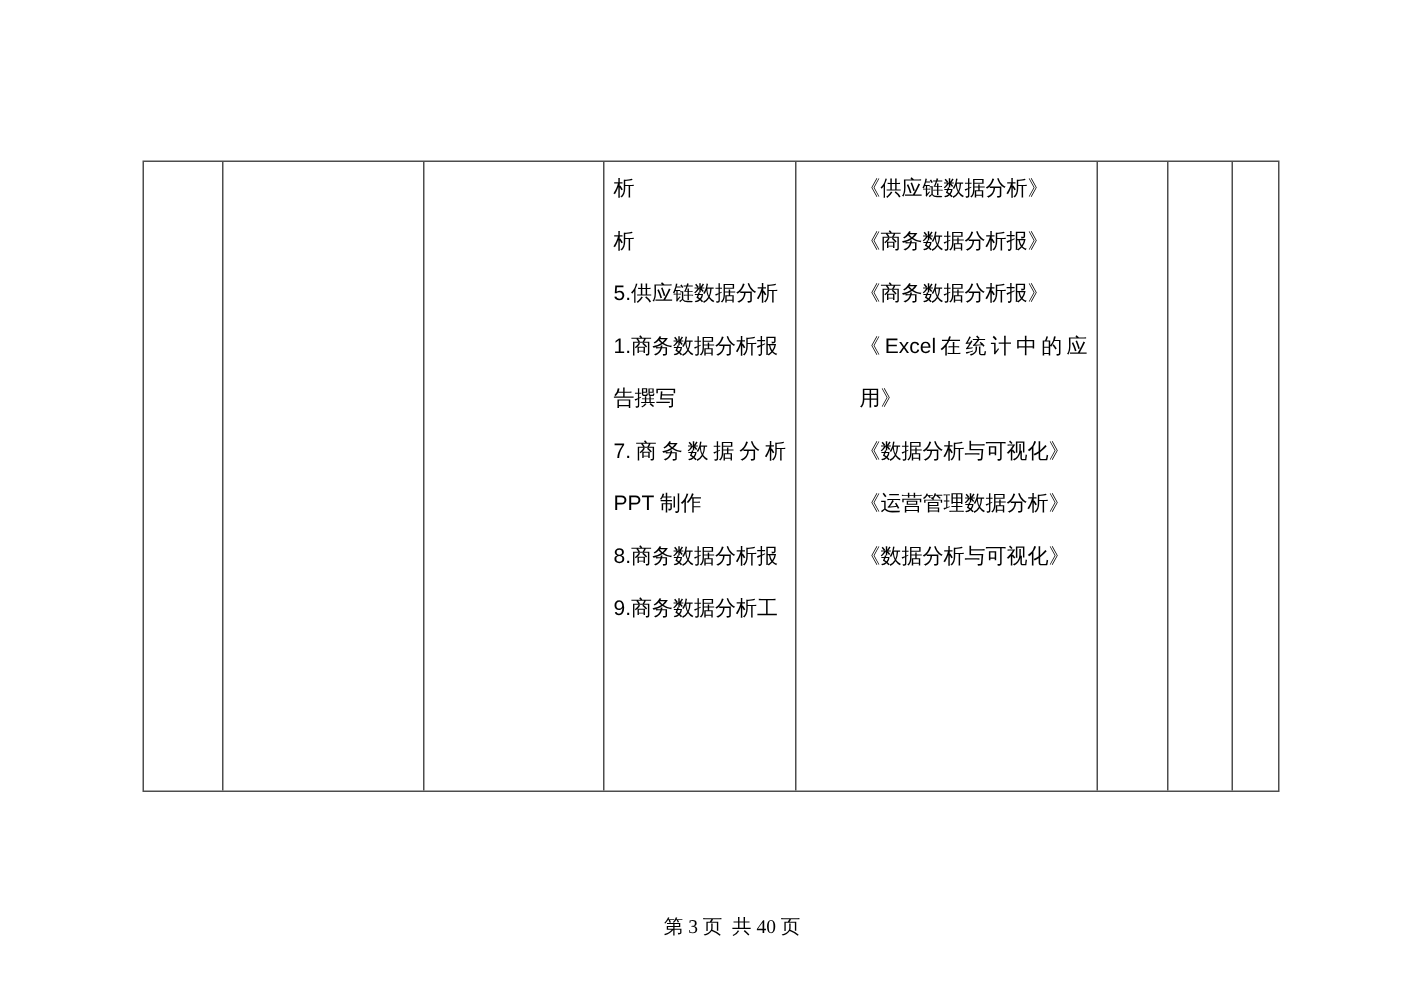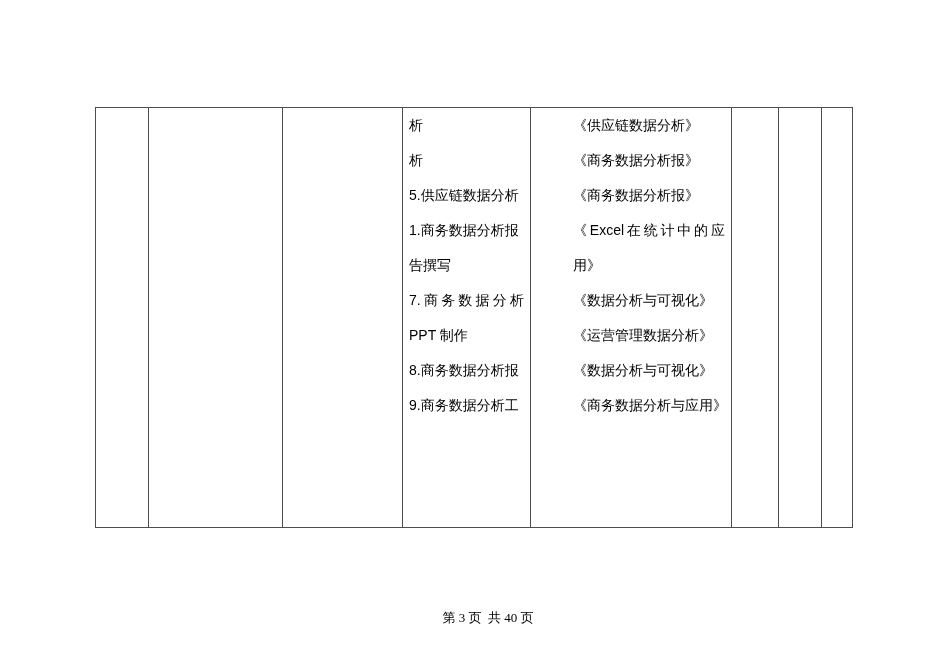--- a/index.html
+++ b/index.html
@@ -107,21 +107,20 @@
           <span>统</span>
           <span>计</span>
           <span>中</span>
           <span>的</span>
           <span>应</span>
         </div>
         <div class="tline">用》</div>
         <div class="tline">《数据分析与可视化》</div>
         <div class="tline">《运营管理数据分析》</div>
         <div class="tline">《数据分析与可视化》</div>
-        <div class="tline">《商务数据分析与应用》</div>
       </div>
     <div class="cell c6"></div>
     <div class="cell c7"></div>
     <div class="cell c8"></div>
   </div>
 
   <div class="footer">
     <span>第 3 页  共 40 页</span>
   </div>
 

